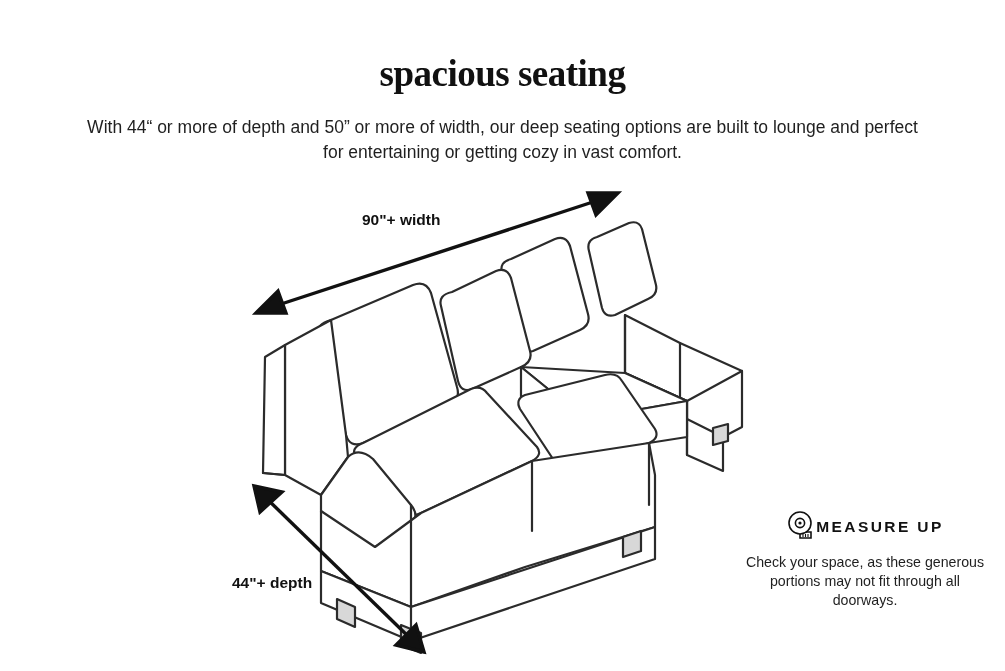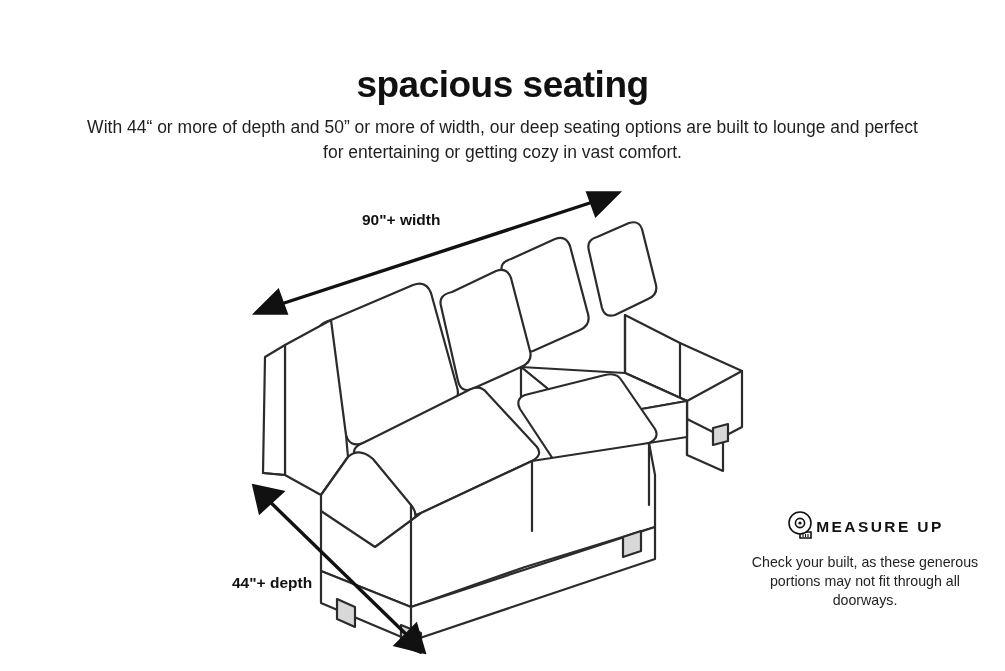--- a/index.html
+++ b/index.html
@@ -14,25 +14,25 @@
     font-family: "Liberation Sans", sans-serif;
     color: #1a1a1a;
     overflow: hidden;
   }
   .page {
     position: absolute;
     inset: 0;
   }
   .title {
     position: absolute;
-    top: 64px;
+    top: 52px;
     left: 0;
     width: 100%;
     text-align: center;
-    font-family: Liberation Sans, sans-serif;
+    font-family: Liberation Serif, serif;
     font-weight: bold;
     font-size: 37px;
     letter-spacing: -0.5px;
     color: #111111;
   }
   .subtitle {
     position: absolute;
     top: 115px;
     left: 50%;
     transform: translateX(-50%);
@@ -174,16 +174,16 @@
         <svg width="30" height="30" viewBox="0 0 30 30">
           <circle cx="14" cy="13" r="11" fill="none" stroke="#111111" stroke-width="1.6"></circle>
           <circle cx="14" cy="13" r="4.6" fill="none" stroke="#111111" stroke-width="1.6"></circle>
           <circle cx="14" cy="13" r="1.6" fill="#111111"></circle>
           <path d="M14 24 L14 28 L25 28 L25 22 L20 22" fill="none" stroke="#111111" stroke-width="1.6"></path>
           <path d="M17 24 L17 27 M19.5 24 L19.5 27 M22 24 L22 27" stroke="#111111" stroke-width="1.1"></path>
         </svg>
       </span>
       <span class="label">MEASURE UP</span>
     </div>
-    <div class="measure-note">Check your built, as these generous portions may not fit through all doorways.</div>
+    <div class="measure-note">Check your space, as these generous portions may not fit through all doorways.</div>
   </div>
 
 </div>
 
 </body></html>

